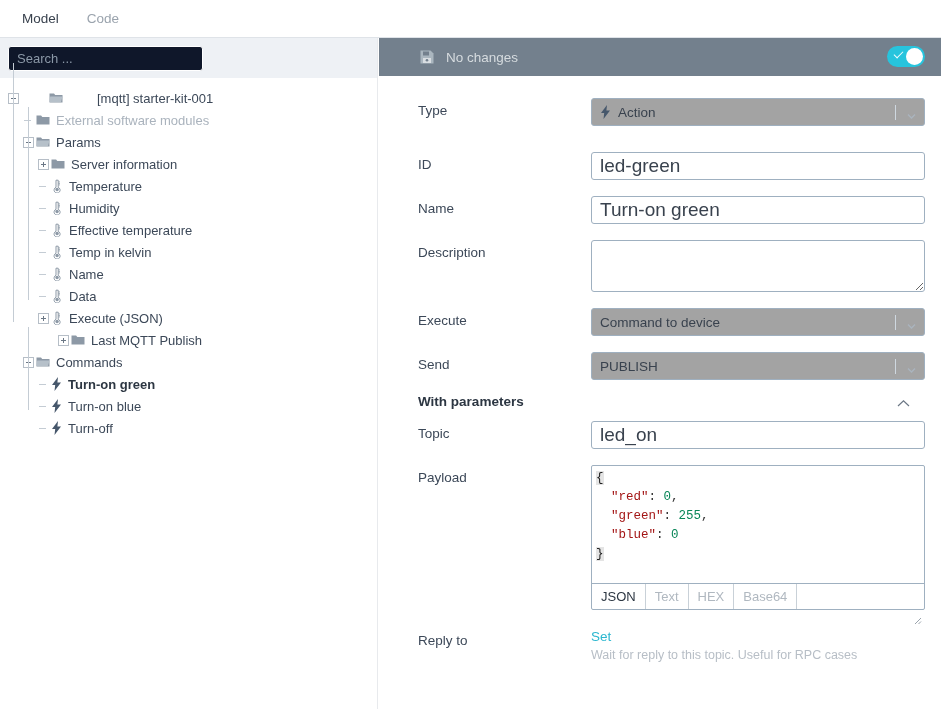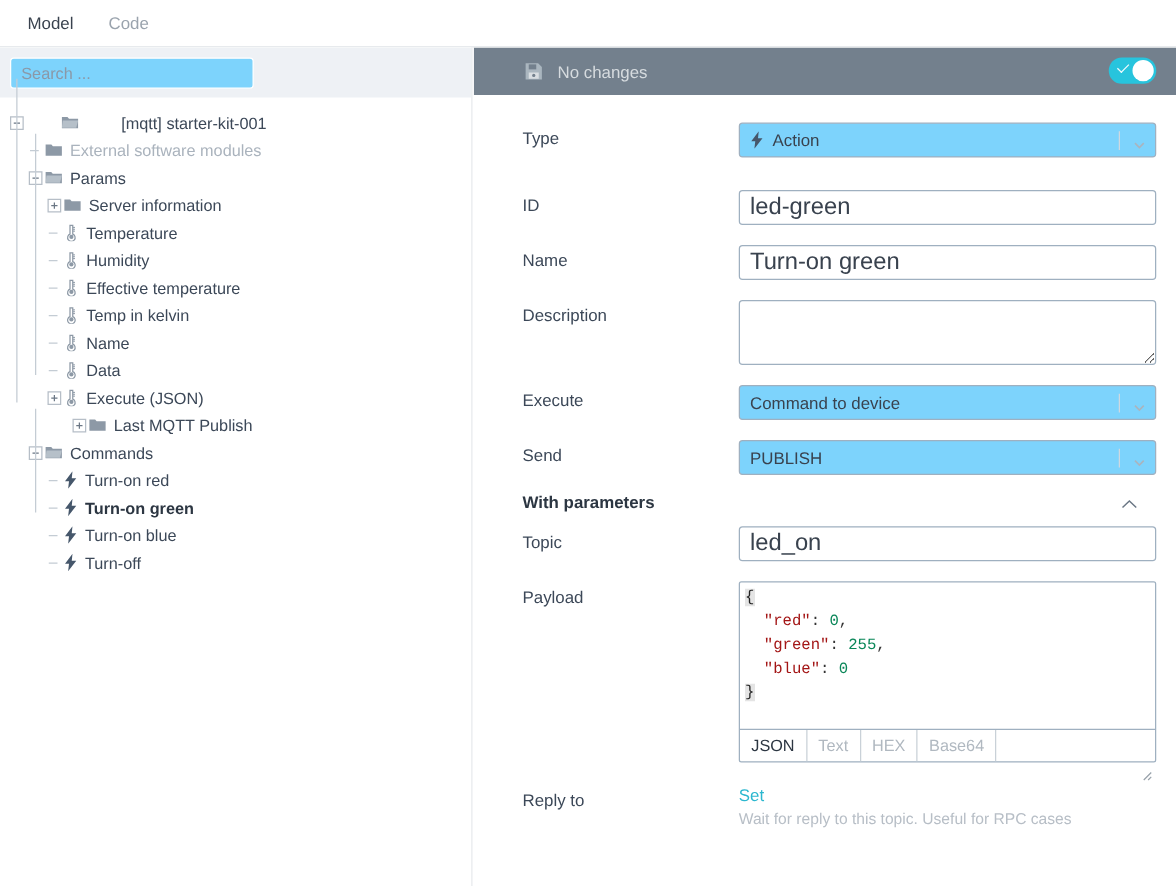--- a/index.html
+++ b/index.html
@@ -45,21 +45,21 @@
   .searchband {
     height: 40px; width: 100%;
     background: #eef1f5;
     display: flex; align-items: center;
     padding: 0 8px;
   }
   .searchinput {
     width: 195px; height: 25px;
     border: 1px solid #ffffff;
     border-radius: 3px;
-    background: #7dd3fc;
+    background: #0f172a;
     font-family: "Liberation Sans", sans-serif;
     font-size: 13px;
     color: #5c6b7a;
     padding: 0 8px;
     outline: none;
   }
   .searchinput::placeholder { color: #8b98a7; }
 
   .tree {
     padding-top: 9px;
@@ -179,21 +179,21 @@
     padding: 5px 8px;
     outline: none;
     resize: vertical;
     display: block;
   }
 
   .fsel {
     width: 334px; height: 28px;
     border: 1px solid #9fb0c0;
     border-radius: 3px;
-    background: #7dd3fc;
+    background: #a3a3a3;
     display: flex; align-items: center;
     padding: 0 8px;
     font-size: 13.5px; color: #39424e;
     position: relative;
     cursor: pointer;
   }
   .fsel .sicon { margin-right: 7px; display: inline-flex; }
   .fsel .sep {
     position: absolute; right: 28px; top: 6px;
     width: 1px; height: 15px; background: #cfd8e0;
@@ -408,29 +408,20 @@
         </div>
         <div class="trow" style="padding-left: 23px;">
           <span class="exp"></span>
           <span class="ico">
             <svg width="14" height="12" viewBox="0 0 14 12">
               <path d="M0.5 1.5h4.5l1.2 1.4H13.5v7.6H0.5z" fill="#8d99a6"></path>
               <path d="M1.2 4.4h12.3l-1.5 5.7H0.5z" fill="#b6c0c9"></path>
             </svg>
           </span>
           <span class="tlabel">Commands</span>
-        </div>
-        <div class="trow" style="padding-left: 38px;">
-          <span class="elbow"></span>
-          <span class="ico">
-            <svg width="11" height="14" viewBox="0 0 11 14">
-              <path d="M7 0L1 8h3.2L3.5 14 10 5.6H6.4z" fill="#46576b"></path>
-            </svg>
-          </span>
-          <span class="tlabel">Turn-on red</span>
         </div>
         <div class="trow sel" style="padding-left: 38px;">
           <span class="elbow"></span>
           <span class="ico">
             <svg width="11" height="14" viewBox="0 0 11 14">
               <path d="M7 0L1 8h3.2L3.5 14 10 5.6H6.4z" fill="#46576b"></path>
             </svg>
           </span>
           <span class="tlabel">Turn-on green</span>
         </div>

